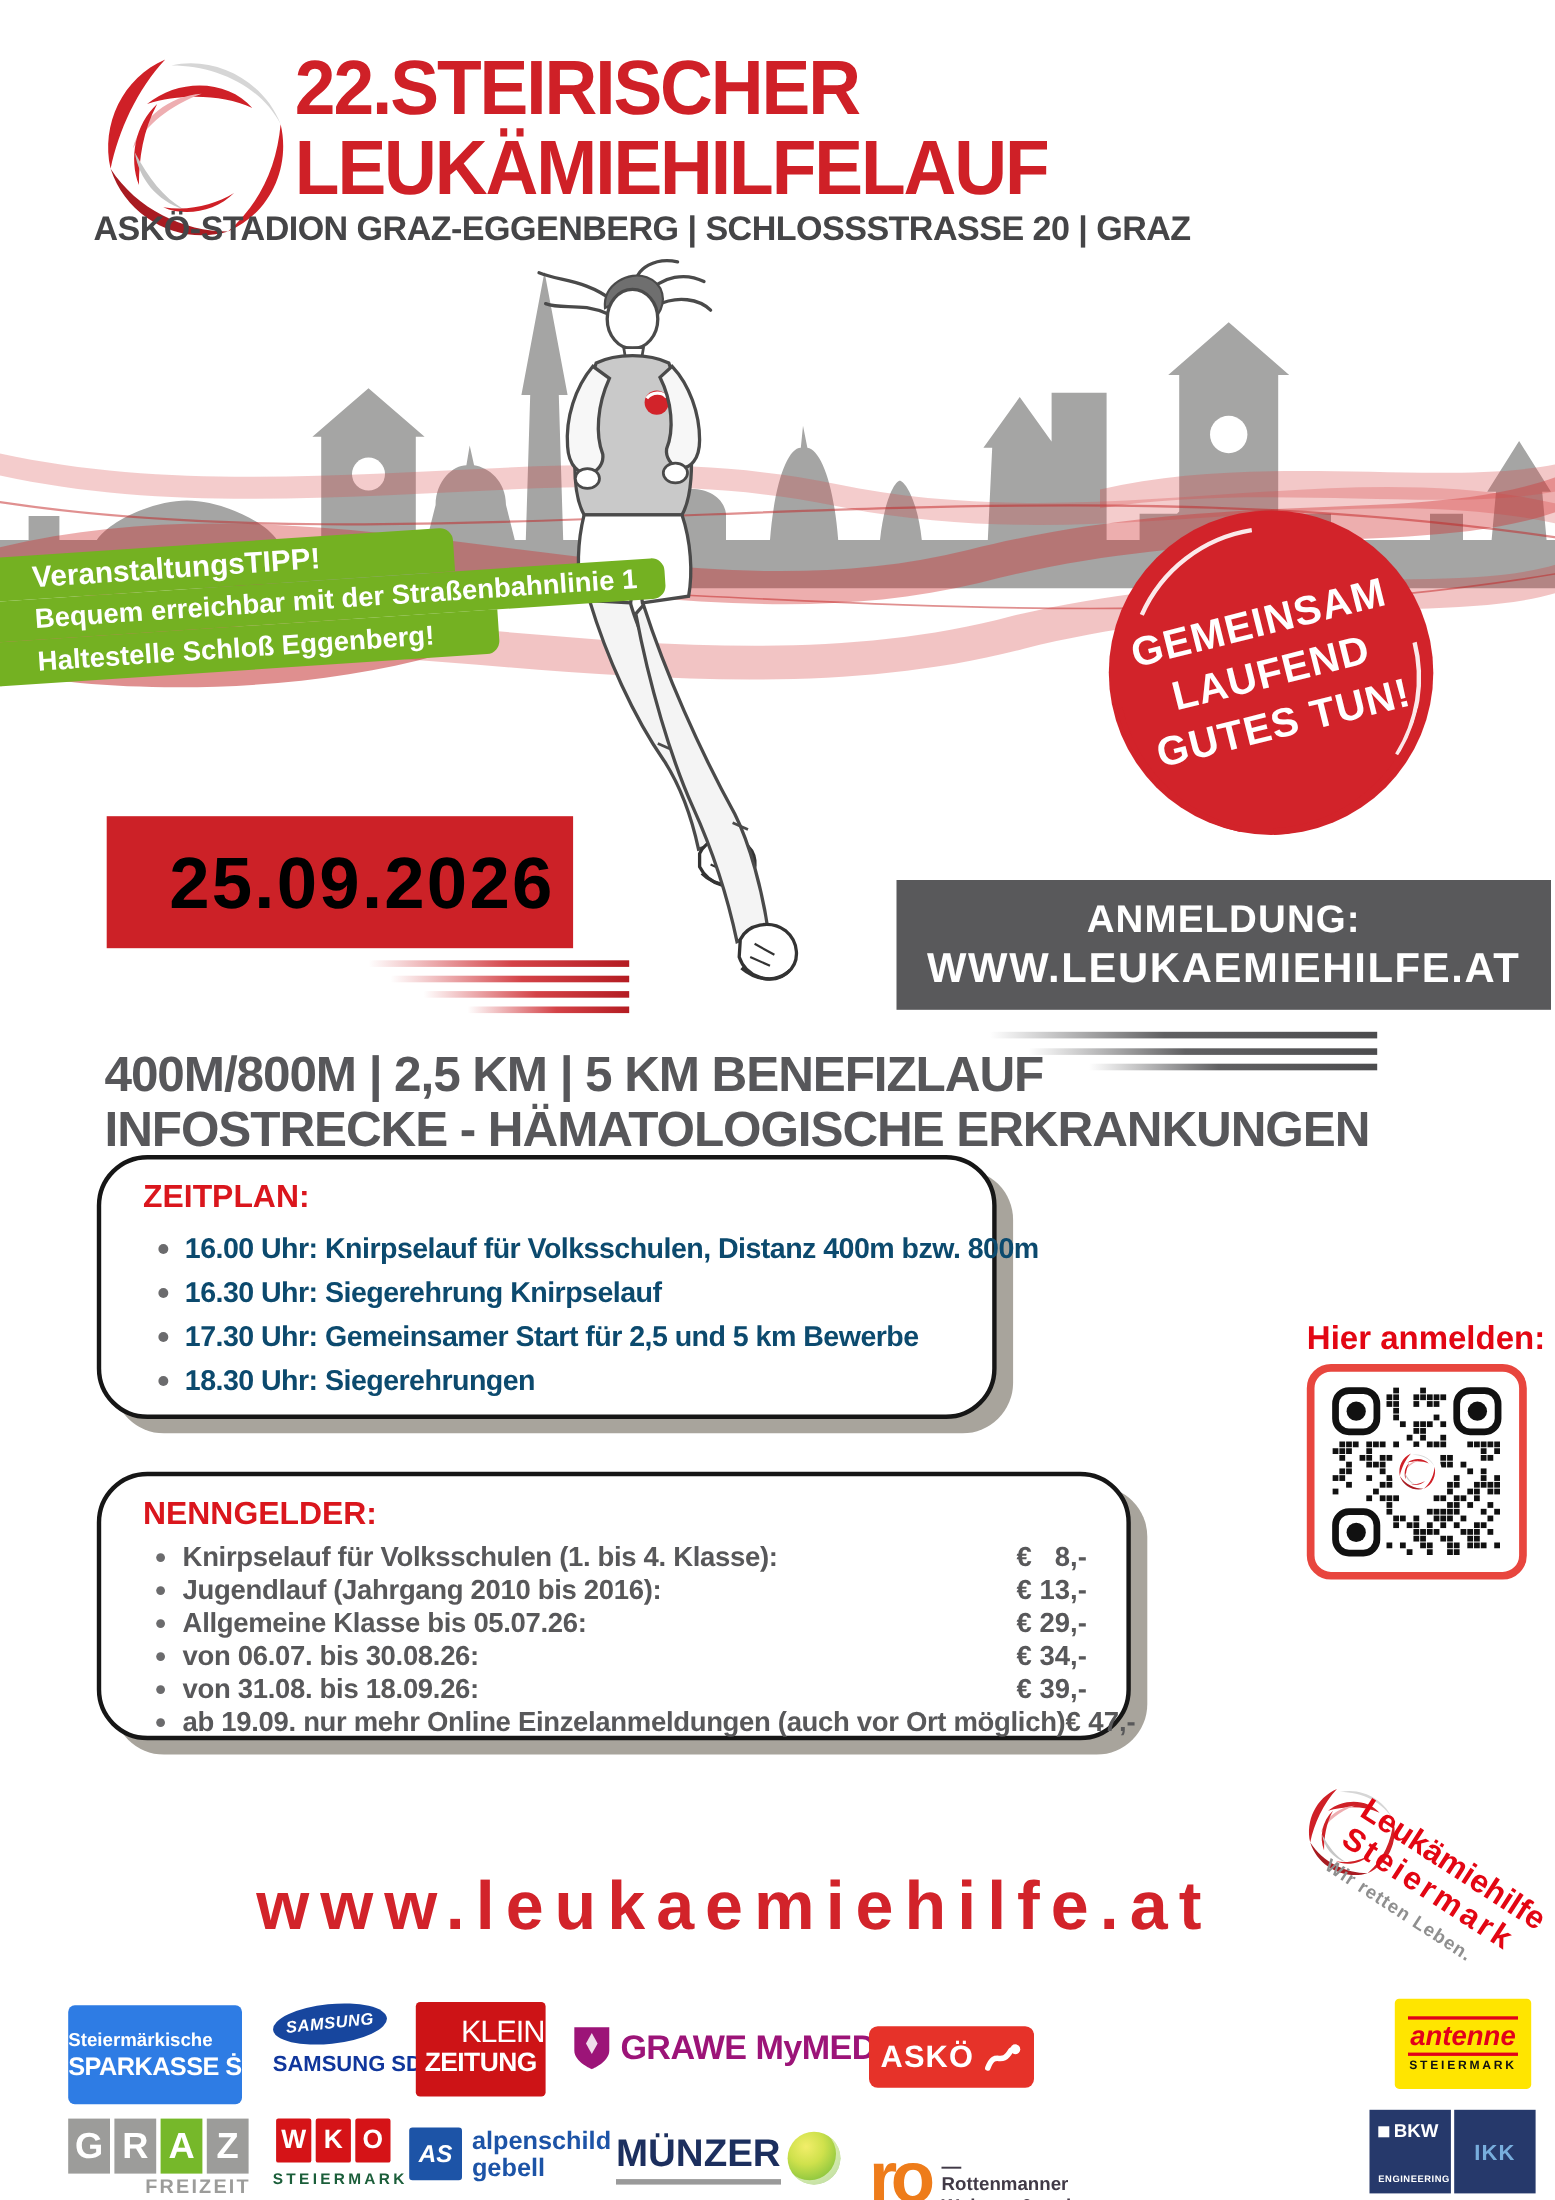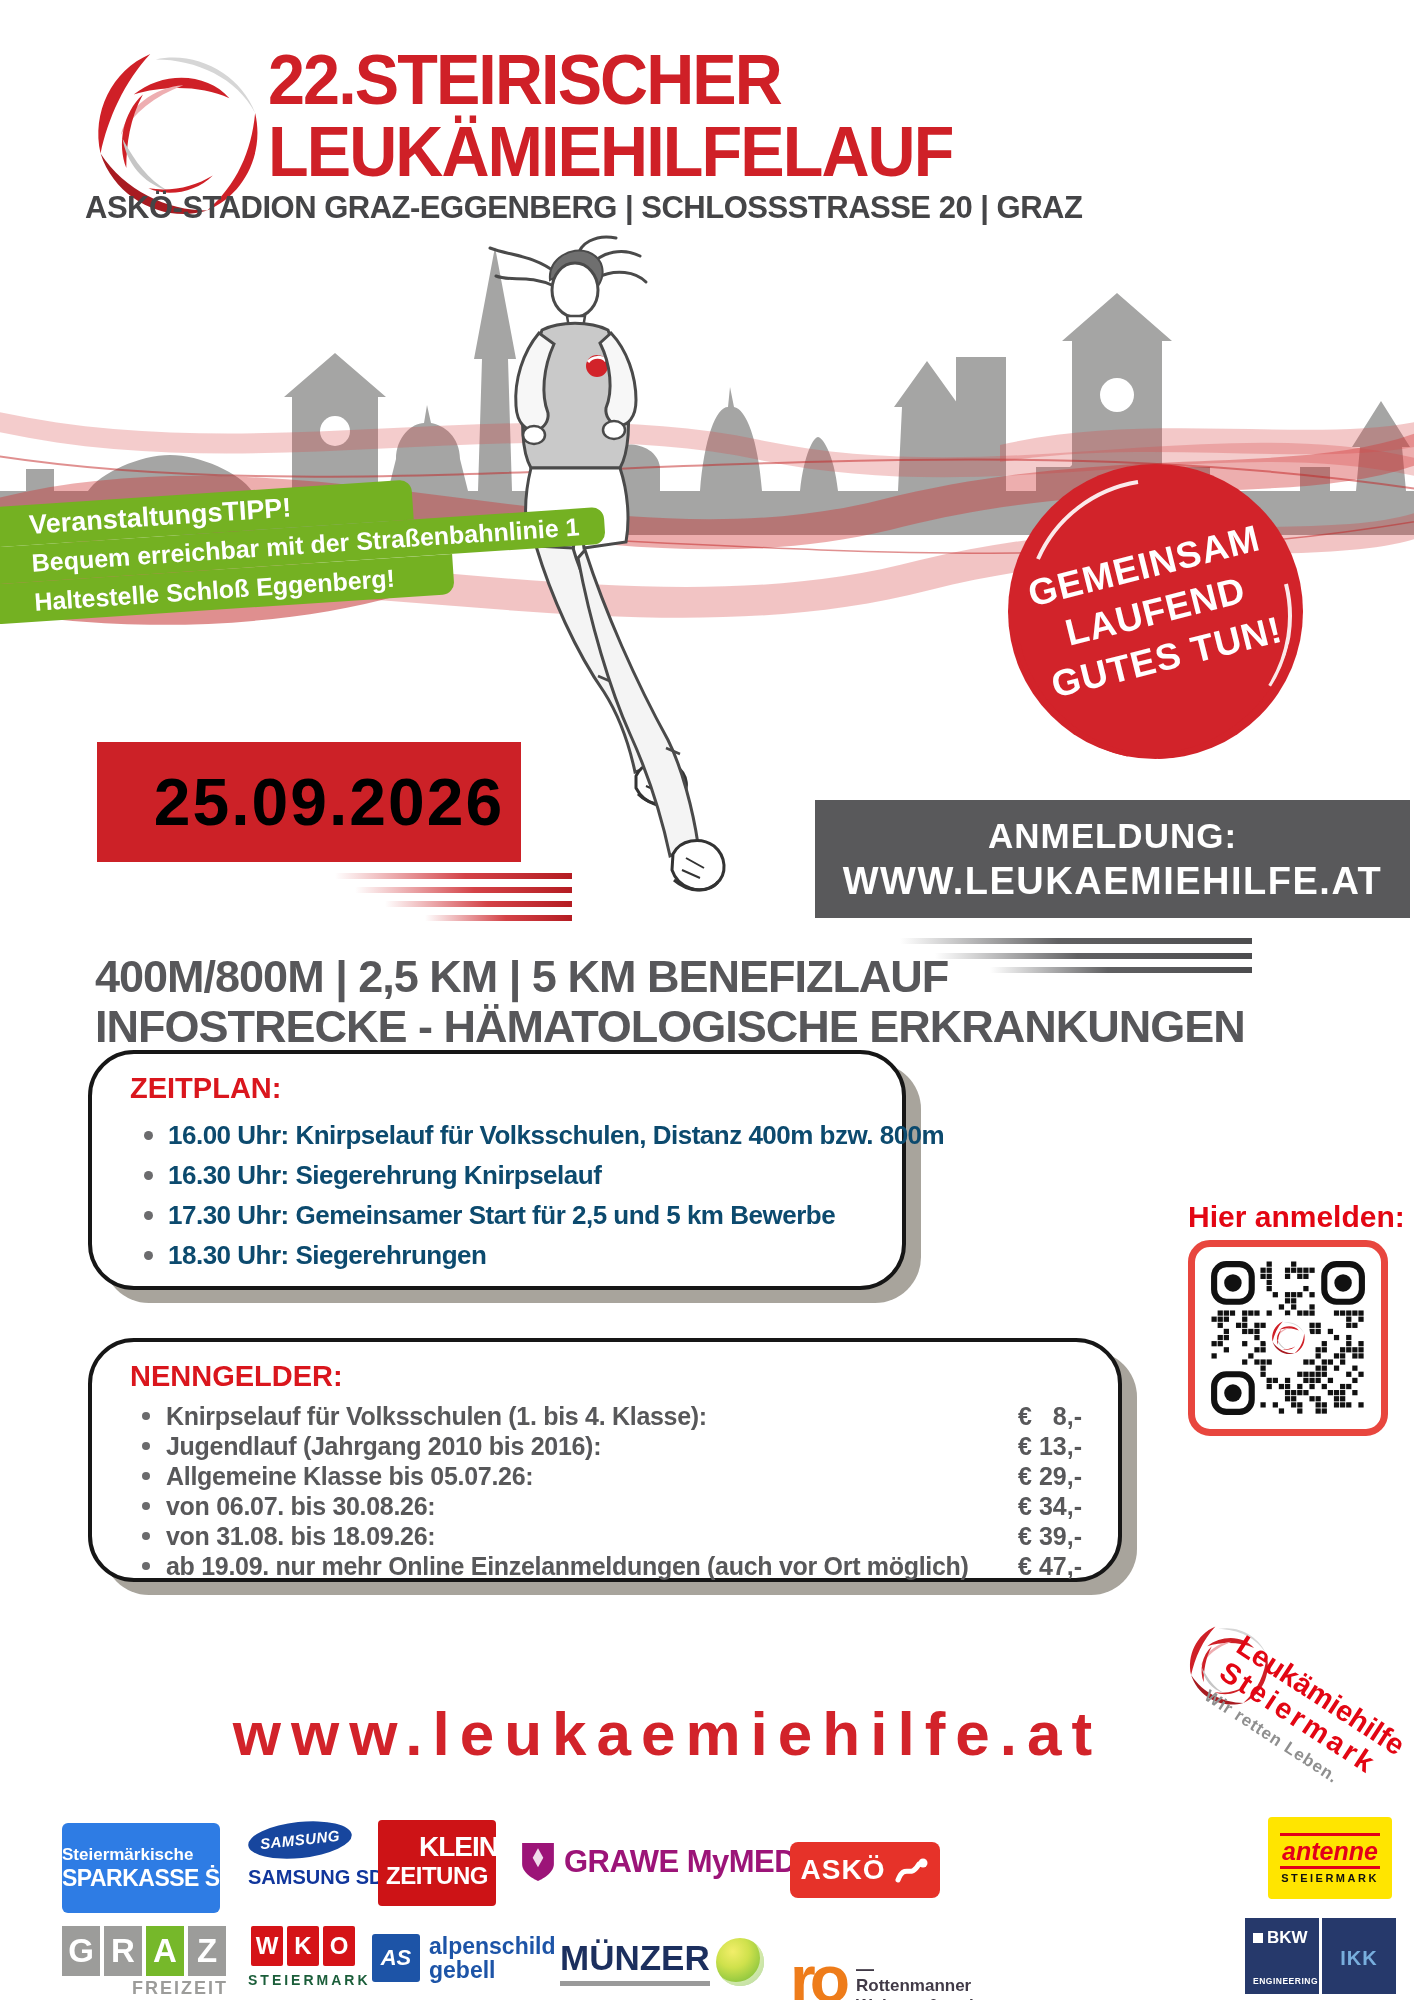--- a/index.html
+++ b/index.html
@@ -45,21 +45,21 @@
   .gline { height:6px; background:linear-gradient(90deg, rgba(88,88,90,0) 0%, rgba(88,88,90,.95) 45%, #4c4c4e 100%); z-index:8; }
 
   
   .distances { left:95px; top:952px; color:#57575a; font-weight:800; font-size:45px; line-height:50px;
                letter-spacing:-1px; white-space:nowrap; z-index:8; }
 
   
   .info-box { background:#fff; border:4px solid #161616; border-radius:46px;
               box-shadow:15px 13px 0 #a8a49c; z-index:8; padding:18px 36px 14px 38px; }
   .zeitplan-box { left:88px; top:1050px; width:818px; height:240px; }
-  .fees-box { left:88px; top:1338px; width:1034px; height:244px; }
+  .fees-box { left:88px; top:1338px; width:940px; height:244px; }
   .box-heading { color:#da161d; font-size:29px; font-weight:800; letter-spacing:0; }
   .schedule-list { list-style:none; margin-top:10px; }
   .schedule-list li { position:relative; padding-left:38px; font-size:26px; font-weight:800; color:#0c4a6e;
                       line-height:40px; letter-spacing:-.5px; white-space:nowrap; }
   .schedule-list li::before { content:""; position:absolute; left:14px; top:16px; width:9px; height:9px;
                               border-radius:50%; background:#6b6b6d; }
   .fee-rows { margin-top:8px; }
   .fee-row { display:flex; align-items:baseline; font-size:25px; font-weight:800; color:#58585a; line-height:30px; }
   .fee-label { position:relative; padding-left:36px; flex:1; letter-spacing:-.3px; white-space:nowrap; }
   .fee-label::before { content:""; position:absolute; left:12px; top:11px; width:8px; height:8px;
@@ -88,21 +88,21 @@
   .sp-sparkasse { left:62px; top:1823px; width:158px; height:90px; background:#2e7ce4; border-radius:6px;
                   color:#fff; display:flex; flex-direction:column; justify-content:center; align-items:flex-start; }
   .sp-sparkasse .l1 { font-size:17px; font-weight:600; }
   .sp-sparkasse .l2 { font-size:23px; font-weight:800; letter-spacing:-.5px; }
   .sp-samsung { left:248px; top:1822px; width:110px; text-align:center; }
   .samsung-oval { width:104px; height:36px; background:#17469e; border-radius:50%; transform:rotate(-6deg);
                   color:#fff; font-style:italic; font-weight:800; font-size:15px; line-height:36px; letter-spacing:.5px; }
   .samsung-label { margin-top:8px; color:#10369c; font-size:20px; font-weight:800; white-space:nowrap; }
   .sp-kleine { left:378px; top:1820px; width:118px; height:86px; background:#cd1316; border-radius:4px;
                color:#fff; text-align:center; padding-top:12px; }
-  .sp-kleine .l1 { font-size:28px; font-weight:700; line-height:30px; letter-spacing:-1px;padding-left:41px; }
+  .sp-kleine .l1 { font-size:28px; font-weight:400; line-height:30px; letter-spacing:-1px;padding-left:41px; }
   .sp-kleine .l2 { font-size:24px; font-weight:600; line-height:28px; letter-spacing:-.5px; }
   .sp-grawe { left:520px; top:1840px; display:flex; align-items:center; gap:8px; }
   .sp-grawe .txt { color:#9c1478; font-size:31px; font-weight:900; letter-spacing:-.5px; white-space:nowrap; }
   .sp-askoe { left:790px; top:1842px; width:150px; height:56px; background:#e63229; border-radius:8px;
               display:flex; align-items:center; justify-content:center; gap:10px; color:#fff; }
   .sp-askoe .txt { font-size:28px; font-weight:700; letter-spacing:1px; }
   .sp-antenne { left:1268px; top:1817px; width:124px; height:82px; background:#ffe500; border-radius:4px;
                 display:flex; flex-direction:column; align-items:center; justify-content:center; }
   .sp-antenne .l1 { color:#e2001a; font-size:25px; font-weight:900; font-style:italic;
                     border-top:3px solid #e2001a; border-bottom:3px solid #e2001a; line-height:30px; padding:0 2px; }

